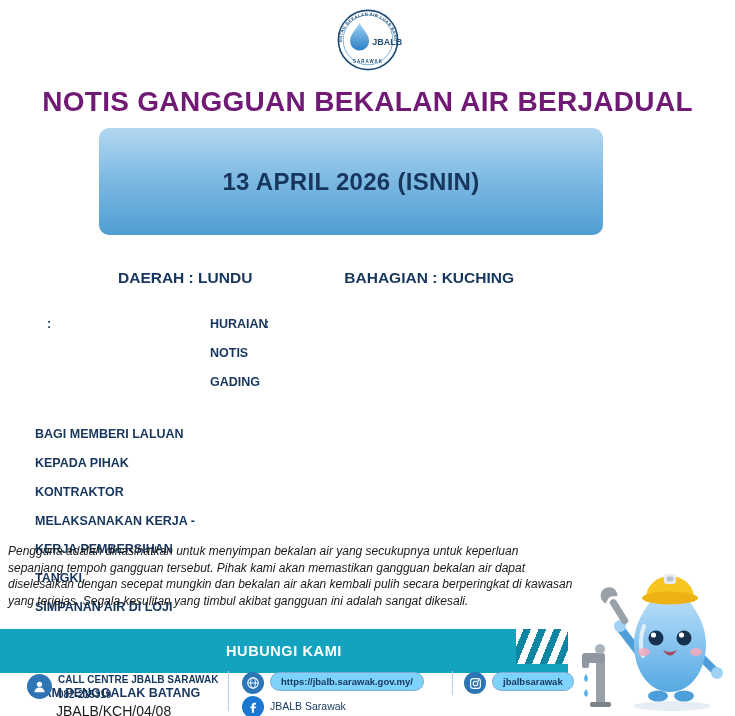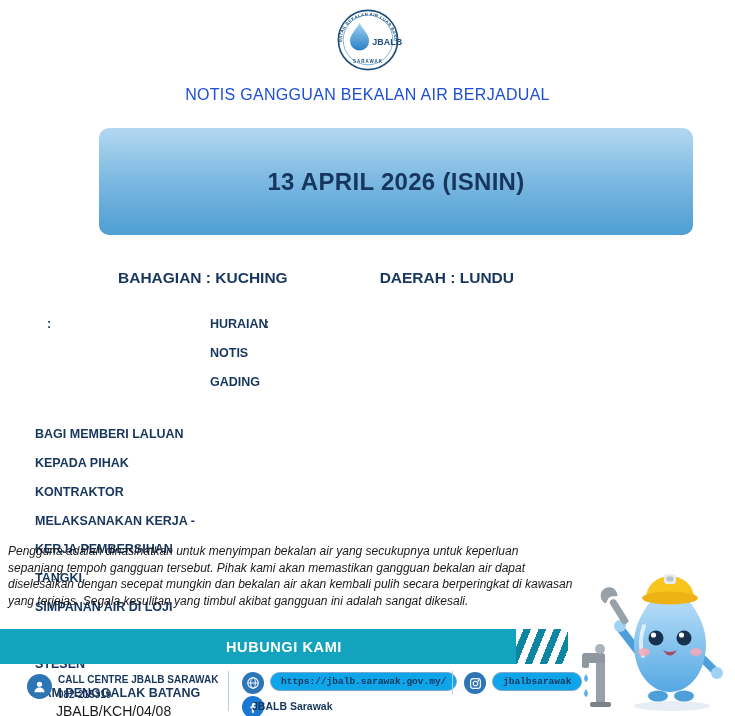--- a/index.html
+++ b/index.html
@@ -5,24 +5,24 @@
   * { margin:0; padding:0; box-sizing:border-box; }
   html,body { width:735px; height:716px; }
   body { font-family:"Liberation Sans", sans-serif; background:#ffffff; }
   .page { position:relative; width:735px; height:716px; background:#ffffff; overflow:hidden; }
 
   
   .logo { position:absolute; top:4px; left:50%; transform:translateX(-50%); }
 
   
   .title { position:absolute; top:86px; left:0; width:100%; text-align:center;
-           color:#1d4ed8; font-size:16px; font-weight:normal; letter-spacing:0.3px; }
-
-  
-  .banner { position:absolute; left:99px; top:128px; width:594px; height:107px;
+           color:#701a75; font-size:28px; font-weight:bold; letter-spacing:0.3px; }
+
+  
+  .banner { position:absolute; left:99px; top:128px; width:504px; height:107px;
             border-radius:10px;
             background:linear-gradient(180deg,#b3d8f0 0%,#7db9e2 48%,#4e9ed3 100%);
             display:flex; flex-direction:column; justify-content:center; align-items:center; gap:11px; }
   .banner .line { color:#17365d; font-size:24px; font-weight:bold; letter-spacing:0.3px; }
 
   
   .loc-row { position:absolute; top:269px; left:118px; display:flex; gap:92px;
              color:#17365d; font-size:15.5px; font-weight:bold; }
 
   
@@ -31,21 +31,21 @@
              color:#17365d; font-size:12.5px; font-weight:bold; }
   .details .label { line-height:2.3; }
   .details .colon { line-height:2.3; text-align:left; padding-left:12px; }
   .details .text  { line-height:2.3; white-space:pre-wrap; }
 
   
   .disclaimer { position:absolute; top:543px; left:8px; width:566px;
                 font-size:12px; font-style:italic; color:#1a1a1a; line-height:1.38; }
 
   
-  .band { position:absolute; top:629px; left:0; width:568px; height:35px;
+  .band { position:absolute; top:629px; left:0; width:568px; height:44px;
           background:#14a3bf; display:flex; align-items:center; justify-content:center; }
   .band .band-title { color:#ffffff; font-size:14.5px; font-weight:bold; letter-spacing:0.6px; }
   .band .stripes { position:absolute; right:0; top:0; width:52px; height:35px;
                    background:repeating-linear-gradient(112deg,#ffffff 0 7px,#0f86a1 7px 14px); }
 
   
   .footer { position:absolute; top:666px; left:0; width:735px; height:50px; }
   .icon-circle { position:absolute; border-radius:50%; display:flex; align-items:center; justify-content:center; }
   .ic-person   { left:27px;  top:8px;  width:25px; height:25px; background:#2e75b6; }
   .ic-globe    { left:242px; top:6px;  width:22px; height:22px; background:#2e75b6; }
@@ -53,24 +53,24 @@
   .ic-instagram{ left:464px; top:6px;  width:22px; height:22px; background:#2e75b6; }
 
   .cc-text { position:absolute; left:58px; top:7px; color:#17365d;
              font-size:10px; font-weight:bold; line-height:1.45; }
   .ref     { position:absolute; left:56px; top:37px; color:#1a1a1a; font-size:14px; }
 
   .v-div1 { position:absolute; left:228px; top:5px; width:1px; height:40px; background:#b8cfe6; }
   .v-div2 { position:absolute; left:452px; top:5px; width:1px; height:24px; background:#b8cfe6; }
 
   .pill { position:absolute; border:1px solid #7fa8d0; border-radius:11px;
-          padding:3px 10px; color:#17365d; font-size:9.5px; font-weight:bold; background:#0ea5e9;font-family:Liberation Mono, monospace; }
+          padding:3px 10px; color:#17365d; font-size:9.5px; font-weight:bold; background:#7dd3fc; }
   .pill-url { left:270px; top:6px; }
   .pill-ig  { left:492px; top:6px; }
-  .fb-text  { position:absolute; left:252px; top:34px; color:#17365d; font-size:10.5px; font-weight:bold; }
+  .fb-text  { position:absolute; left:270px; top:34px; color:#17365d; font-size:10.5px; font-weight:normal; }
 
   
   .mascot { position:absolute; left:580px; top:546px; }
 </style>
 </head>
 <body>
 
 <div class="page">
 
   <div class="logo">
@@ -93,22 +93,22 @@
     </svg>
   </div>
 
   <div class="title">NOTIS GANGGUAN BEKALAN AIR BERJADUAL</div>
 
   <div class="banner">
     <div class="line">13 APRIL 2026 (ISNIN)</div>
   </div>
 
   <div class="loc-row">
+    <span>DAERAH : LUNDU</span>
     <span>BAHAGIAN : KUCHING</span>
-    <span>DAERAH : LUNDU</span>
   </div>
 
   <div class="details">
     <div class="colon">:</div>
 
     <div class="label">HURAIAN NOTIS GADING</div>
     <div class="colon">:</div>
     <div class="text">BAGI MEMBERI LALUAN KEPADA PIHAK KONTRAKTOR
 MELAKSANAKAN KERJA - KERJA PEMBERSIHAN TANGKI
 SIMPANAN AIR DI LOJI RAWATAN AIR (ACUTE)  &amp; STESEN

